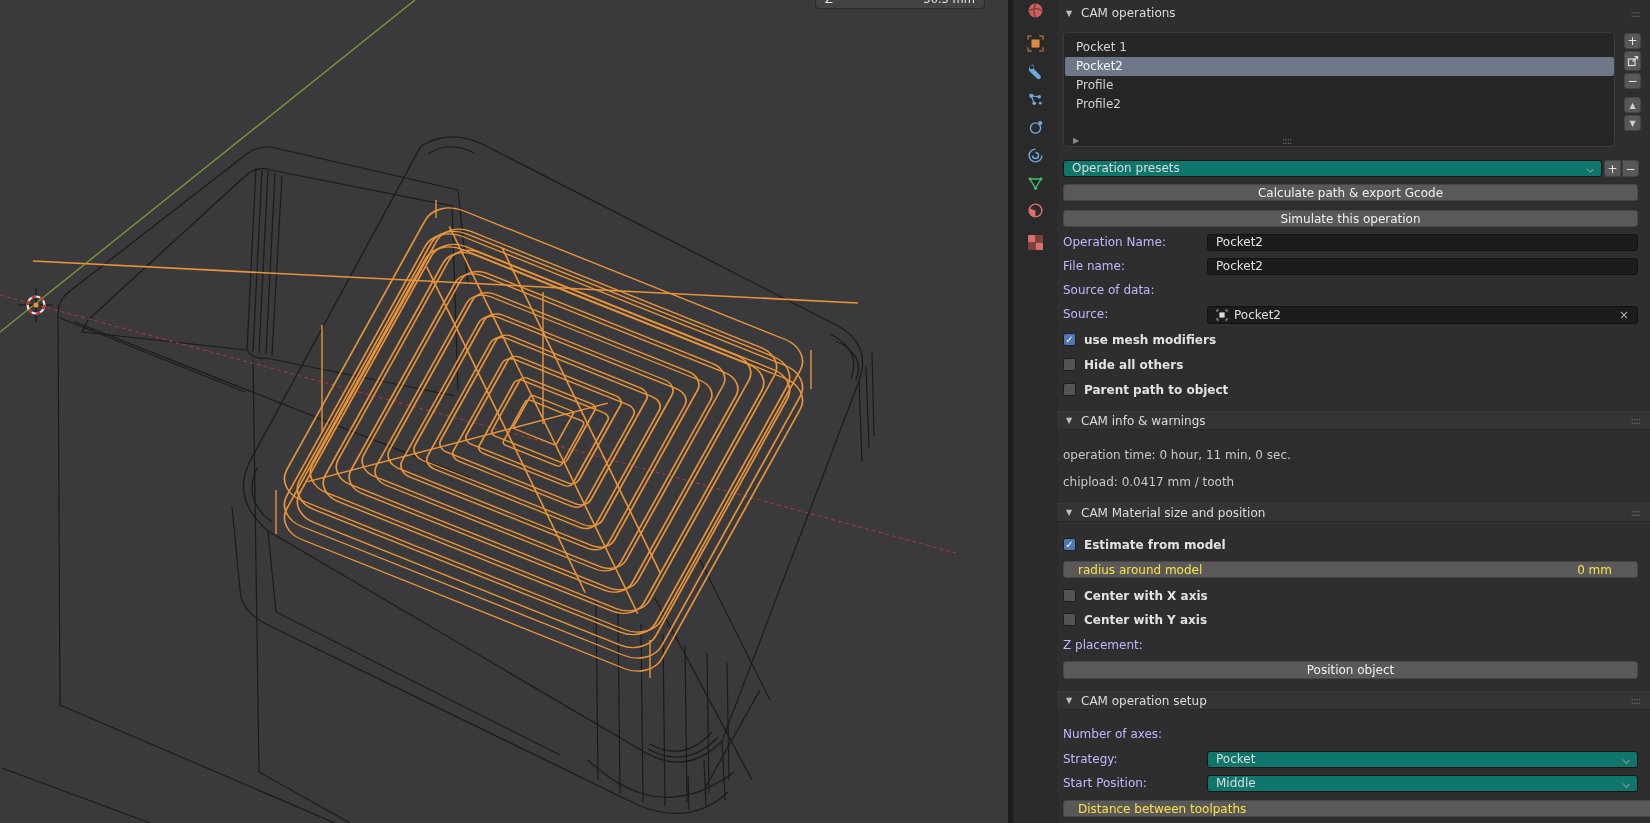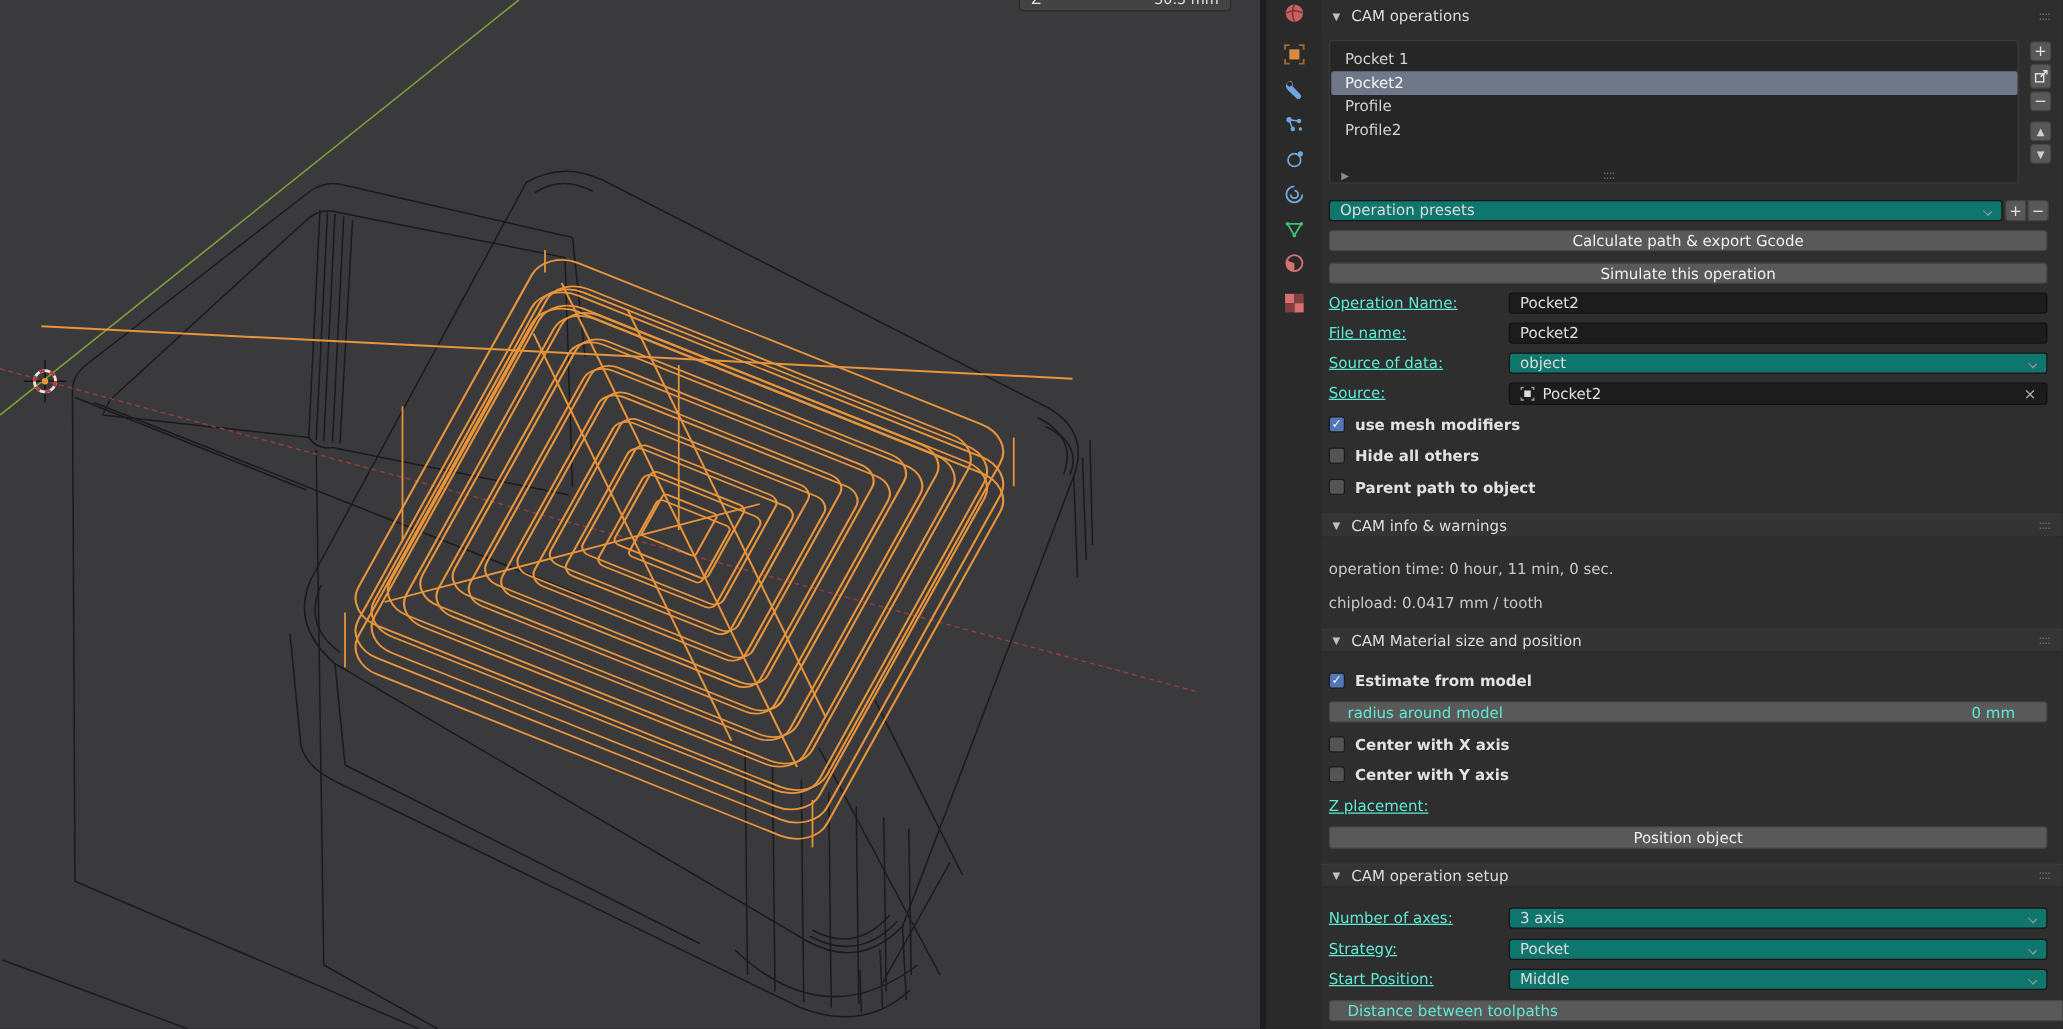--- a/index.html
+++ b/index.html
@@ -46,22 +46,22 @@
            line-height:15px; color:#e0e0e0; padding:0 8px; }
   .drop  { background:#0f766e; border:1px solid #161616; border-radius:3px; height:17px;
            display:flex; align-items:flex-start; color:#dcdcdc; padding:0 8px; position:relative; }
   .chev { position:absolute; right:8px; top:5px; width:6px; height:6px;
           border-right:1.4px solid #9a9a9a; border-bottom:1.4px solid #9a9a9a;
           transform:rotate(45deg) scale(1,.75); }
   .btn { background:#595959; border:1px solid #464646; border-radius:3px; height:17px;
          display:flex; align-items:center; justify-content:center; color:#f0f0f0; }
   .slider { background:#595959; border:1px solid #464646; border-radius:3px; height:17px;
             display:flex; align-items:center; justify-content:space-between;
-            padding:0 25px 0 14px; color:#5eead4;gap:27px; }
-  .lbl { position:absolute; left:6px; color:#5eead4; line-height:17px;text-decoration:underline; }
+            padding:0 25px 0 14px; color:#fde047;gap:27px; }
+  .lbl { position:absolute; left:6px; color:#c4b5fd; line-height:17px; }
   .ctl { position:absolute; left:150px; width:431px; }
   .cb { position:absolute; left:6px; width:13px; height:13px; border-radius:2.5px;
         background:#545454; border:1px solid #1c1c1c; color:#fff; font-size:10px;
         line-height:12px; text-align:center; }
   .cb.on { background:#4f78b5; }
   .cb + span { position:absolute; left:27px; line-height:14px; color:#e2e2e2;font-weight:bold; }
   .itxt { position:absolute; left:6px; color:#c9c9c9; }
 </style>
 </head>
 <body>
@@ -253,24 +253,20 @@
   <div class="abs btn" style="left:6px;top:184px;width:575px">Calculate path &amp; export Gcode</div>
   <div class="abs btn" style="left:6px;top:210px;width:575px">Simulate this operation</div>
 
   <span class="lbl" style="top:234px">Operation Name:</span>
   <div class="abs ctl field" style="top:234px">Pocket2</div>
 
   <span class="lbl" style="top:258px">File name:</span>
   <div class="abs ctl field" style="top:258px">Pocket2</div>
 
   <span class="lbl" style="top:282px">Source of data:</span>
-  <div class="abs ctl drop" style="top:282px">
-    <span>object</span>
-    <span class="chev"></span>
-  </div>
 
   <span class="lbl" style="top:306px">Source:</span>
   <div class="abs ctl field" style="top:306px;height:18px;display:flex;align-items:center;gap:6px">
     <svg width="12" height="12" viewBox="0 0 12 12">
       <rect x="3.4" y="3.4" width="5.2" height="5.2" fill="#dcdcdc"></rect>
       <path d="M1,3 V1 H3 M9,1 h2 v2 M11,9 v2 H9 M3,11 H1 V9" stroke="#9a9a9a" stroke-width="1.1" fill="none"></path>
     </svg>
     <span style="flex:1">Pocket2</span>
     <span style="color:#b5b5b5">×</span>
   </div>
@@ -319,24 +315,20 @@
   </div>
   <span class="lbl" style="top:637px">Z placement:</span>
   <div class="abs btn" style="left:6px;top:661px;width:575px;height:18px">Position object</div>
 
   <div class="abs sect-header" style="top:691px">
     <span class="tri">▼</span>
     <span>CAM operation setup</span>
     <span class="grip">::::</span>
   </div>
   <span class="lbl" style="top:726px">Number of axes:</span>
-  <div class="abs ctl drop" style="top:726px">
-    <span>3 axis</span>
-    <span class="chev"></span>
-  </div>
   <span class="lbl" style="top:751px">Strategy:</span>
   <div class="abs ctl drop" style="top:751px">
     <span>Pocket</span>
     <span class="chev"></span>
   </div>
   <span class="lbl" style="top:775px">Start Position:</span>
   <div class="abs ctl drop" style="top:775px">
     <span>Middle</span>
     <span class="chev"></span>
   </div>

